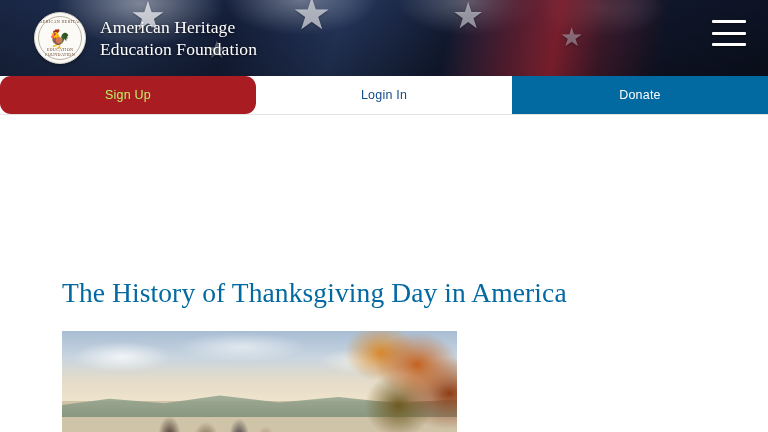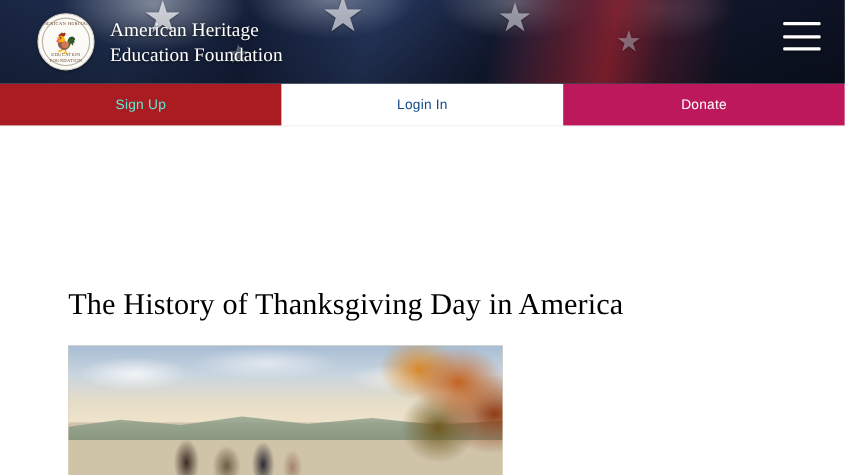--- a/index.html
+++ b/index.html
@@ -140,23 +140,23 @@
   }
   .actionbar .cell {
     flex: 1 1 0;
     display: flex;
     align-items: center;
     justify-content: center;
     font-size: 12.5px;
     letter-spacing: 0.2px;
     cursor: pointer;
   }
-  .cell.signup { background: #a91c22; color: #5eead4; }
+  .cell.signup { background: #a91c22; color: #bef264; border-radius: 11px; }
   .cell.login  { background: #ffffff; color: #154c8c; text-align: center; }
-  .cell.donate { background: #be185d; color: #ffffff; }
+  .cell.donate { background: #0369a1; color: #ffffff; }
 
   .divider {
     width: 768px;
     height: 1px;
     background: #e3e3e3;
   }
 
   
   .page {
     width: 768px;
@@ -174,24 +174,24 @@
 
   .content {
     padding: 74px 0 0 62px;
   }
   .post-date {
     font-size: 12.5px;
     color: #3f3f3f;
     letter-spacing: 0.2px;
   }
   .post-title {
-    margin-top: 15px;
+    margin-top: 32px;
     font-family: "Liberation Serif", serif;
     font-size: 27.5px;
-    color: #000000;
+    color: #0369a1;
     letter-spacing: 0.1px;
   }
   .post-image {
     margin-top: 22px;
     width: 395px;
     height: 120px;
     overflow: hidden;
     position: relative;
     background: #cfc3a8;
   }

